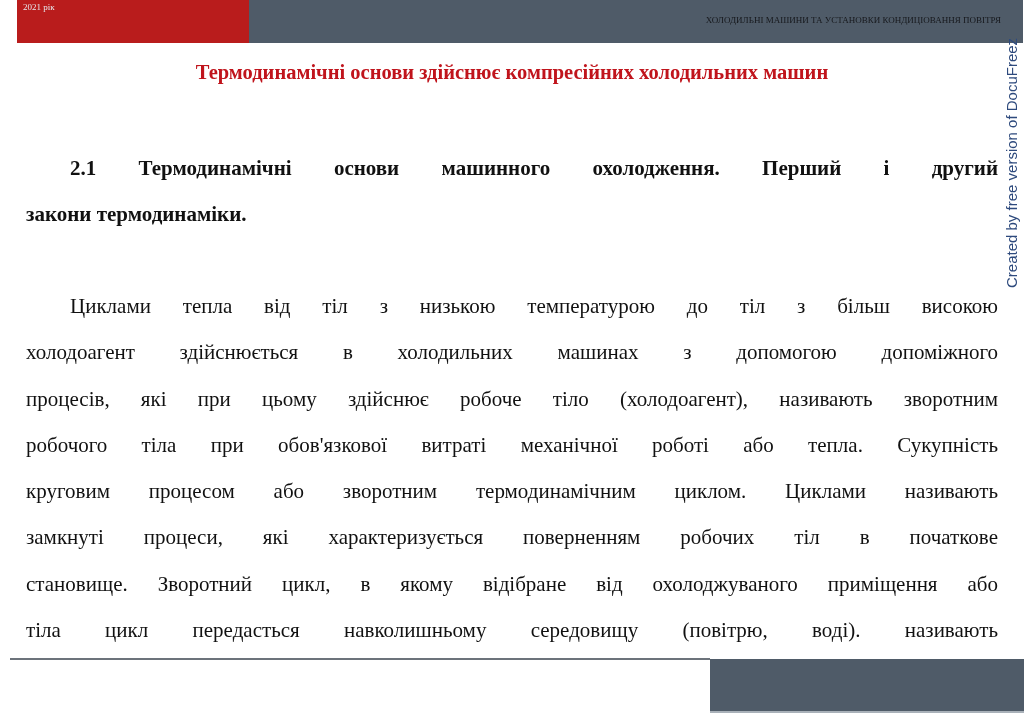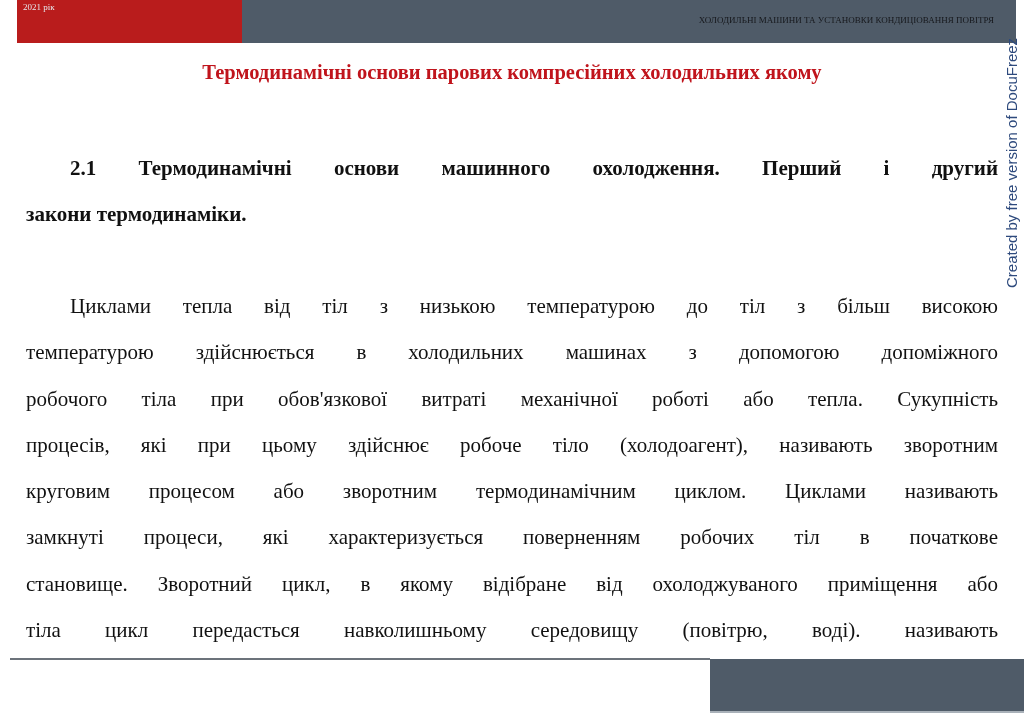--- a/index.html
+++ b/index.html
@@ -21,21 +21,21 @@
     }
     .header-year {
       position: absolute;
       left: 6px; top: 2px;
       font-size: 9px;
       color: #e6e6ea;
       font-family: "Liberation Serif", serif;
     }
     .header-slate {
       position: absolute;
-      left: 242px; top: 0;
+      left: 249px; top: 0;
       width: 774px; height: 43px;
       background: #4f5b68;
     }
     .header-title {
       position: absolute;
       right: 22px; top: 15px;
       font-size: 9px;
       color: #16181c;
       letter-spacing: 0px;
       white-space: nowrap;
@@ -121,32 +121,32 @@
   <span class="header-year">2021 рік</span>
 </div>
 <div class="header-slate">
   <span class="header-title">ХОЛОДИЛЬНІ МАШИНИ ТА УСТАНОВКИ КОНДИЦІОВАННЯ ПОВІТРЯ</span>
 </div>
 
 <div class="watermark">
   <span>Created by free version of DocuFreez</span>
 </div>
 
-<div class="doc-title">Термодинамічні основи парових компресійних холодильних якому</div>
+<div class="doc-title">Термодинамічні основи здійснює компресійних холодильних машин</div>
 
 <div class="section-heading">
   <span class="line first">2.1 Термодинамічні основи машинного охолодження. Перший і другий</span>
   <span class="line last">закони термодинаміки.</span>
 </div>
 
 <div class="body-text">
   <span class="line first">Циклами тепла від тіл з низькою температурою до тіл з більш високою</span>
-  <span class="line">температурою здійснюється в холодильних машинах з допомогою допоміжного</span>
+  <span class="line">холодоагент здійснюється в холодильних машинах з допомогою допоміжного</span>
+  <span class="line">процесів, які при цьому здійснює робоче тіло (холодоагент), називають зворотним</span>
   <span class="line">робочого тіла при обов'язкової витраті механічної роботі або тепла. Сукупність</span>
-  <span class="line">процесів, які при цьому здійснює робоче тіло (холодоагент), називають зворотним</span>
   <span class="line">круговим процесом або зворотним термодинамічним циклом. Циклами називають</span>
   <span class="line">замкнуті процеси, які характеризується поверненням робочих тіл в початкове</span>
   <span class="line">становище. Зворотний цикл, в якому відібране від охолоджуваного приміщення або</span>
   <span class="line">тіла цикл передасться навколишньому середовищу (повітрю, воді). називають</span>
 </div>
 
 <div class="footer-line"></div>
 <div class="footer-slate"></div>
 
 </body></html>

